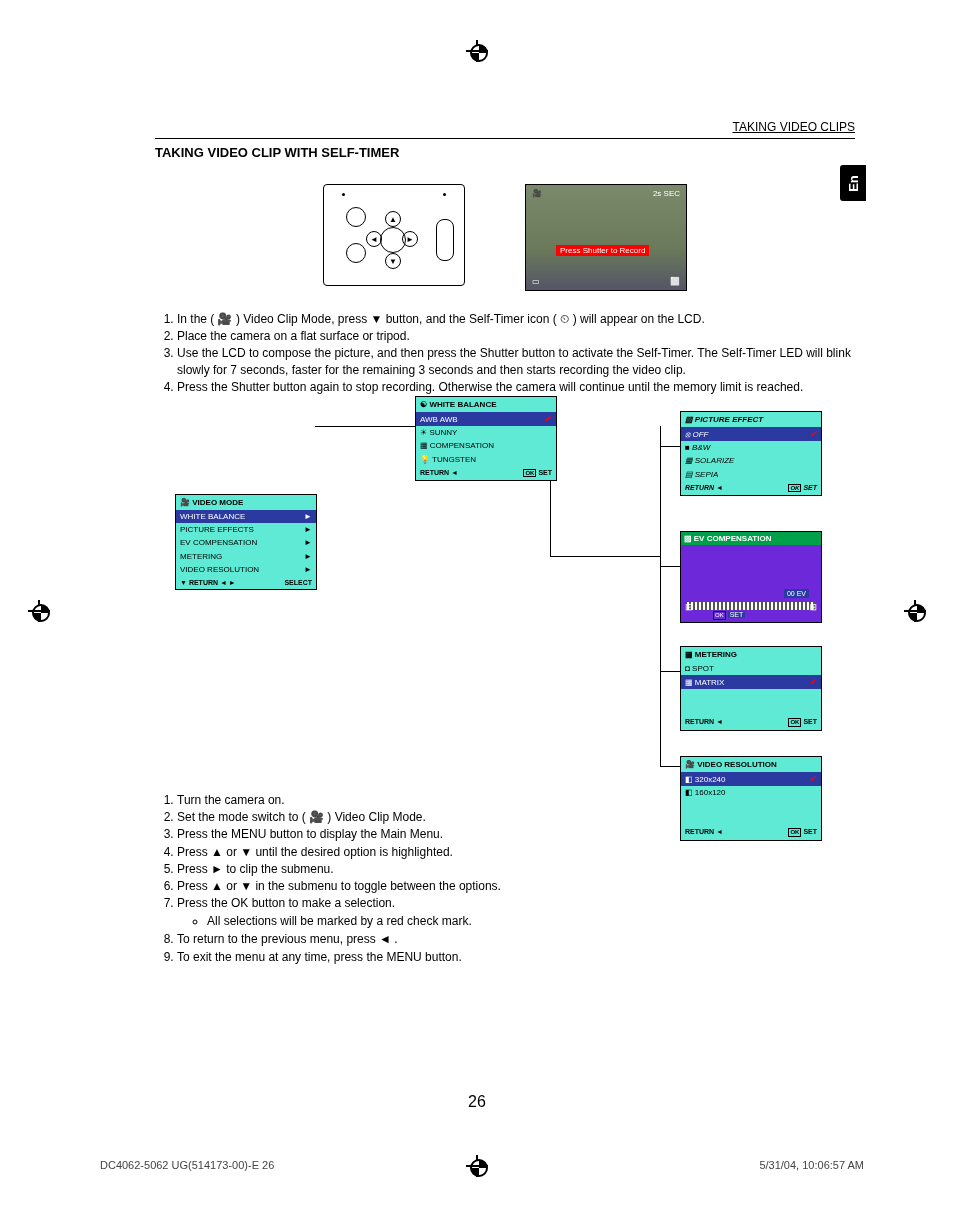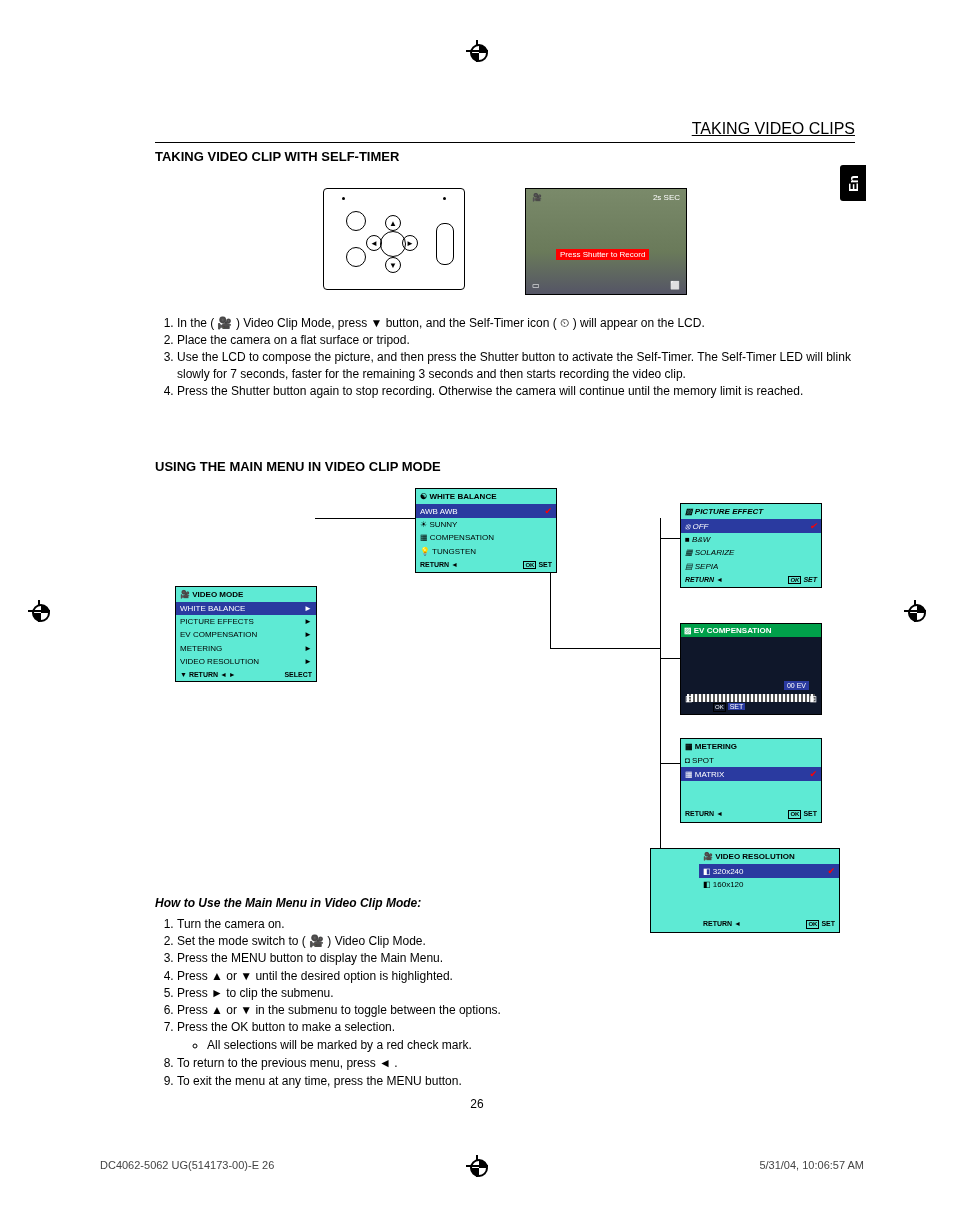--- a/index.html
+++ b/index.html
@@ -14,21 +14,21 @@
     position: relative;
   }
   .page {
     position: absolute;
     left: 155px;
     top: 120px;
     width: 700px;
   }
   .header-right {
     text-align: right;
-    font-size: 16px;
+    font-size: 12px;
     text-decoration: underline;
     margin-bottom: 4px;
   }
   .rule {
     border-top: 1px solid #000;
     margin-bottom: 6px;
   }
   .title {
     font-weight: bold;
     font-size: 13px;
@@ -168,21 +168,21 @@
   .connector-v {
     position: absolute;
     border-left: 1.3px solid #000;
   }
 
   .ev-box {
     position: absolute;
     width: 140px;
     height: 90px;
     border: 1px solid #000;
-    background: #0f172a;
+    background: #6d28d9;
   }
   .ev-box .ev-head {
     background: #00a04a;
     color: #fff;
     font-size: 8px;
     padding: 2px 3px;
     font-weight: bold;
   }
   .ev-box .ev-scale {
     position:absolute; bottom:12px; left:6px; right:6px;
@@ -224,21 +224,21 @@
     position:absolute; left:4px; top:4px; width:14px; height:14px;
     border:2px solid #000; border-radius:50%;
     background: conic-gradient(#000 0 90deg, #fff 90deg 180deg, #000 180deg 270deg, #fff 270deg 360deg);
   }
 
   .page-num {
     position: absolute;
     left: 0; right: 0;
     bottom: 110px;
     text-align: center;
-    font-size: 12px;
+    font-size: 16px;
   }
   .footer {
     position: absolute;
     left: 100px; right: 90px;
     bottom: 50px;
     display: flex;
     justify-content: space-between;
     font-size: 11px;
     color: #444;
   }
@@ -292,21 +292,20 @@
     </div>
   </div>
 
   <ol class="content-list">
     <li>In the ( 🎥 ) Video Clip Mode, press ▼ button, and the Self-Timer icon ( ⏲ ) will appear on the LCD.</li>
     <li>Place the camera on a flat surface or tripod.</li>
     <li>Use the LCD to compose the picture, and then press the Shutter button to activate the Self-Timer. The Self-Timer LED will blink slowly for 7 seconds, faster for the remaining 3 seconds and then starts recording the video clip.</li>
     <li>Press the Shutter button again to stop recording. Otherwise the camera will continue until the memory limit is reached.</li>
   </ol>
 
-  <div class="subtitle">USING THE MAIN MENU IN VIDEO CLIP MODE</div>
 
   <div class="menu-layout">
 
     <div class="connector" style="left:160px; top:30px; width:100px;"></div>
     <div class="connector-v" style="left:395px; top:30px; height:130px;"></div>
     <div class="connector" style="left:395px; top:160px; width:110px;"></div>
     <div class="connector-v" style="left:505px; top:30px; height:340px;"></div>
     <div class="connector" style="left:505px; top:50px; width:20px;"></div>
     <div class="connector" style="left:505px; top:170px; width:20px;"></div>
     <div class="connector" style="left:505px; top:275px; width:20px;"></div>
@@ -400,39 +399,38 @@
           <span>▦ MATRIX</span>
           <span class="check">✔</span>
         </div>
       <div style="height:26px;"></div>
       <div class="foot">
           <span>RETURN ◄</span>
           <span><span class="ok-box">OK</span> <span>SET</span></span>
         </div>
     </div>
 
-    <div class="menu-box" style="left:495px; top:360px;padding-left:48px;">
+    <div class="menu-box" style="left:525px; top:360px;">
       <div class="menu-title"><span>🎥</span> <span>VIDEO RESOLUTION</span></div>
       <div class="row sel">
           <span>◧ 320x240</span>
           <span class="check">✔</span>
         </div>
       <div class="row">
           <span>◧ 160x120</span>
         </div>
       <div style="height:26px;"></div>
       <div class="foot">
           <span>RETURN ◄</span>
           <span><span class="ok-box">OK</span> <span>SET</span></span>
         </div>
     </div>
 
   </div>
 
-  <div class="subtitle-italic">How to Use the Main Menu in Video Clip Mode:</div>
   <ol class="content-list">
     <li>Turn the camera on.</li>
     <li>Set the mode switch to ( 🎥 ) Video Clip Mode.</li>
     <li>Press the MENU button to display the Main Menu.</li>
     <li>Press ▲ or ▼ until the desired option is highlighted.</li>
     <li>Press ► to clip the submenu.</li>
     <li>Press ▲ or ▼ in the submenu to toggle between the options.</li>
     <li>Press the OK button to make a selection.
       <ul class="bullets">
           <li>All selections will be marked by a red check mark.</li>

